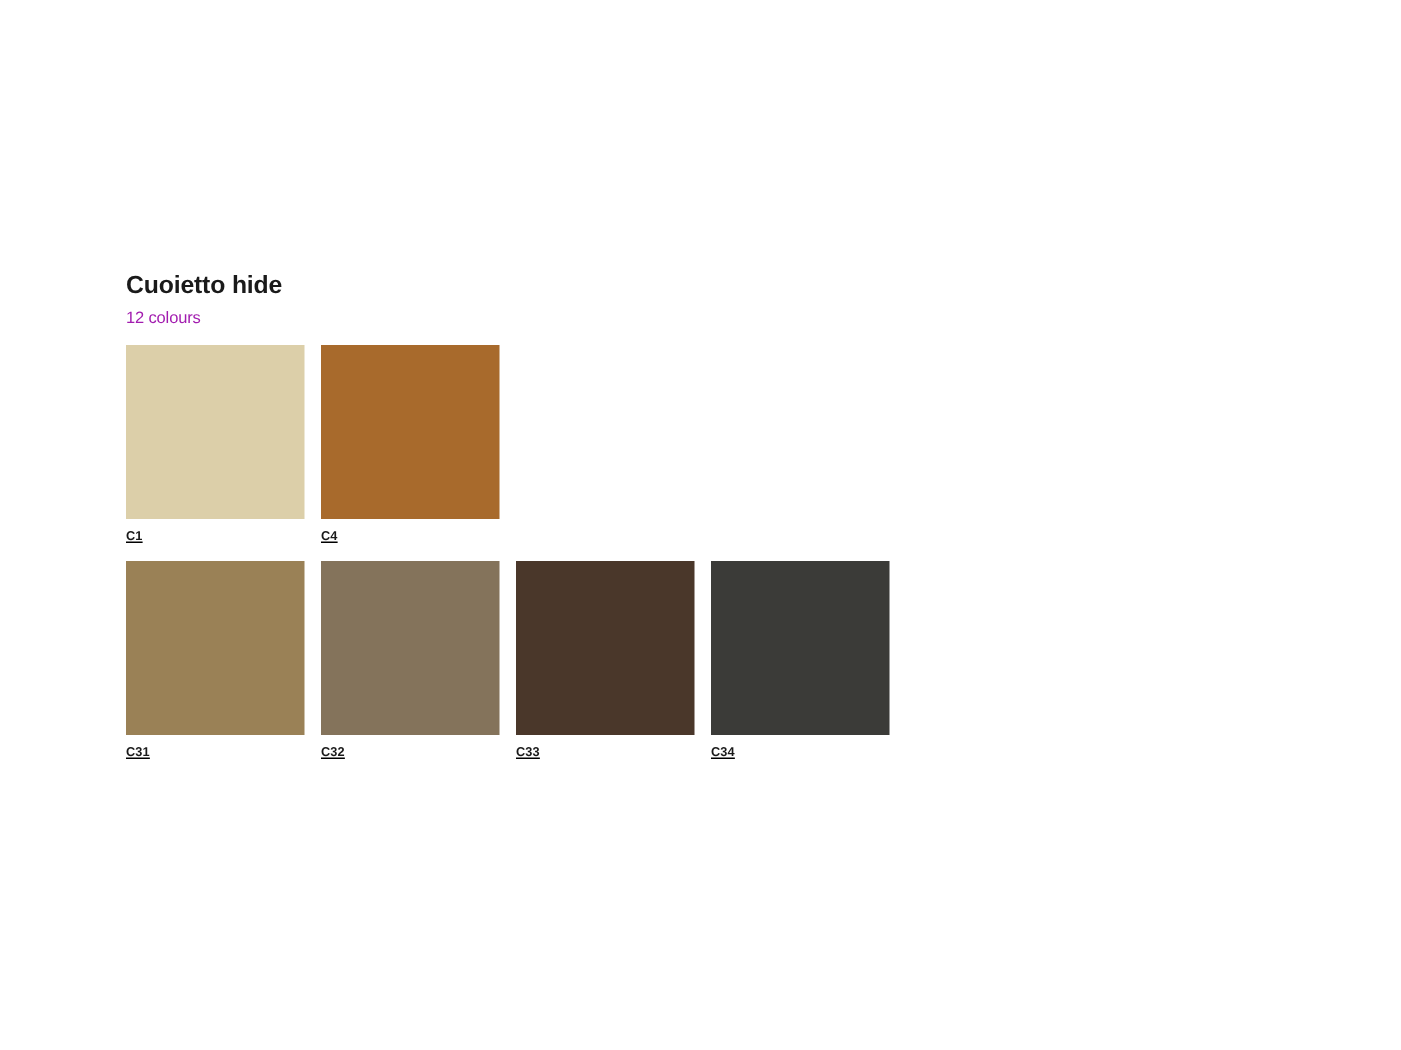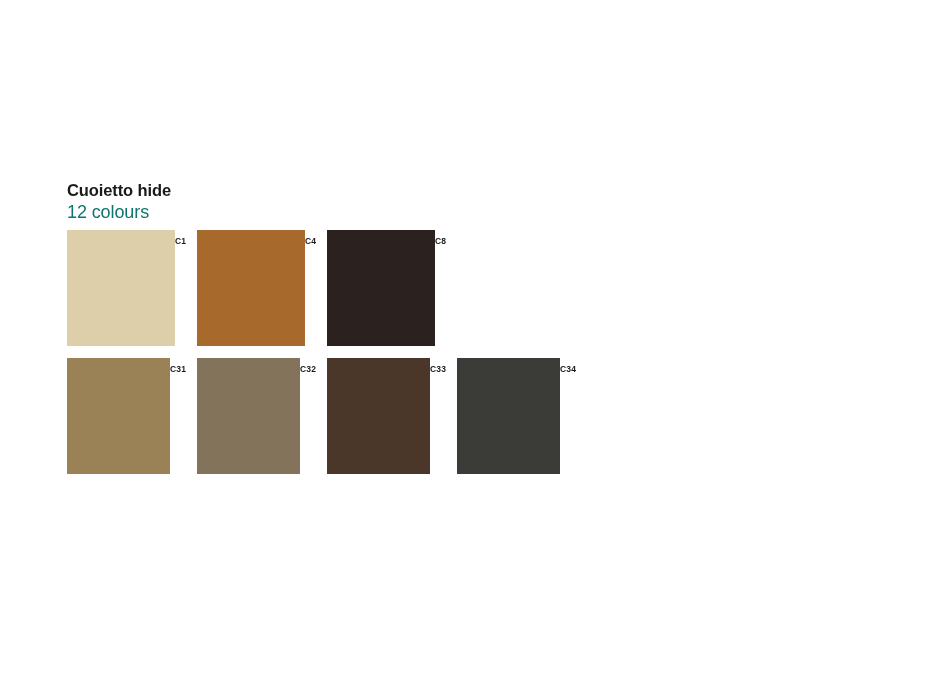--- a/index.html
+++ b/index.html
@@ -18,21 +18,21 @@
 
   .page {
     position: relative;
     width: 934px;
     height: 700px;
     background: #ffffff;
   }
 
   .chart {
     position: absolute;
-    left: 67px;
+    left: 84px;
     top: 180px;
     width: 758px;
   }
 
   .chart-heading {
     margin: 0;
     padding: 0;
   }
 
   .chart-title {
@@ -41,43 +41,44 @@
     font-size: 16.5px;
     font-weight: bold;
     line-height: 20px;
     letter-spacing: -0.1px;
     color: #1a1a1a;
   }
 
   .chart-subtitle {
     display: block;
     font-family: "Liberation Sans", sans-serif;
-    font-size: 18px;
+    font-size: 11px;
     font-weight: normal;
     line-height: 20px;
     letter-spacing: -0.1px;
-    color: #0f766e;
+    color: #a21caf;
     margin-top: 2px;
   }
 
   .swatch-grid {
     margin-top: 8px;
   }
 
   .swatch-row {
     display: flex;
     flex-direction: row;
     gap: 11px;
     margin-bottom: 12px;
   }
 
   .swatch-cell {
     width: 119px;
     display: flex;
-    flex-direction: row;
+    flex-direction: column;
+    text-decoration: underline;
   }
 
   .swatch-chip {
     width: 119px;
     height: 116px;
     display: block;
     box-sizing: border-box;
   }
 
   .swatch-chip.bordered {
@@ -111,24 +112,20 @@
 
       <div class="swatch-row">
         <div class="swatch-cell">
           <span class="swatch-chip" style="background-color: rgb(220, 207, 169);"></span>
           <span class="swatch-label">C1</span>
         </div>
         <div class="swatch-cell">
           <span class="swatch-chip" style="background-color: rgb(168, 106, 44);"></span>
           <span class="swatch-label">C4</span>
         </div>
-        <div class="swatch-cell">
-          <span class="swatch-chip" style="background-color: rgb(43, 33, 30);"></span>
-          <span class="swatch-label">C8</span>
-        </div>
       </div>
 
       <div class="swatch-row">
         <div class="swatch-cell">
           <span class="swatch-chip" style="background-color: rgb(154, 129, 86);"></span>
           <span class="swatch-label">C31</span>
         </div>
         <div class="swatch-cell">
           <span class="swatch-chip" style="background-color: rgb(132, 115, 91);"></span>
           <span class="swatch-label">C32</span>

